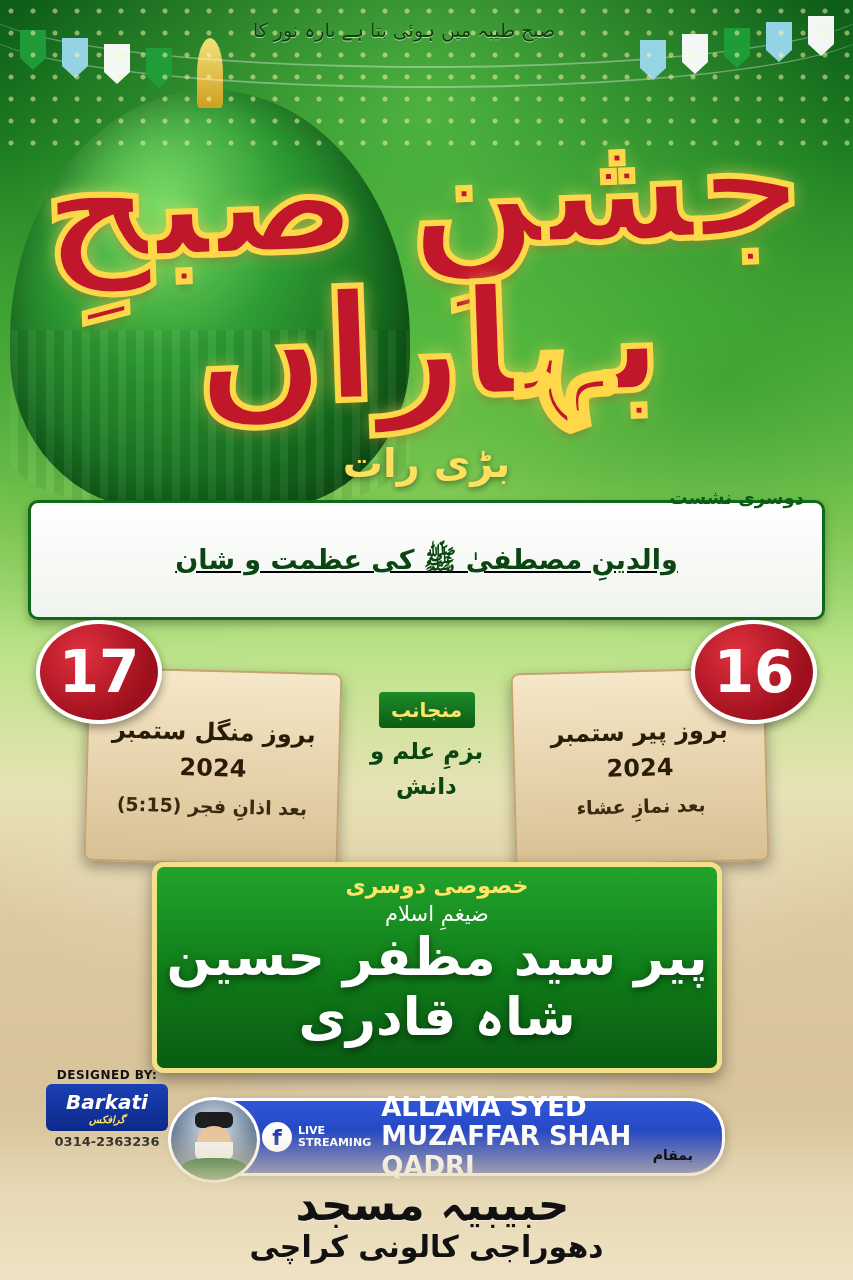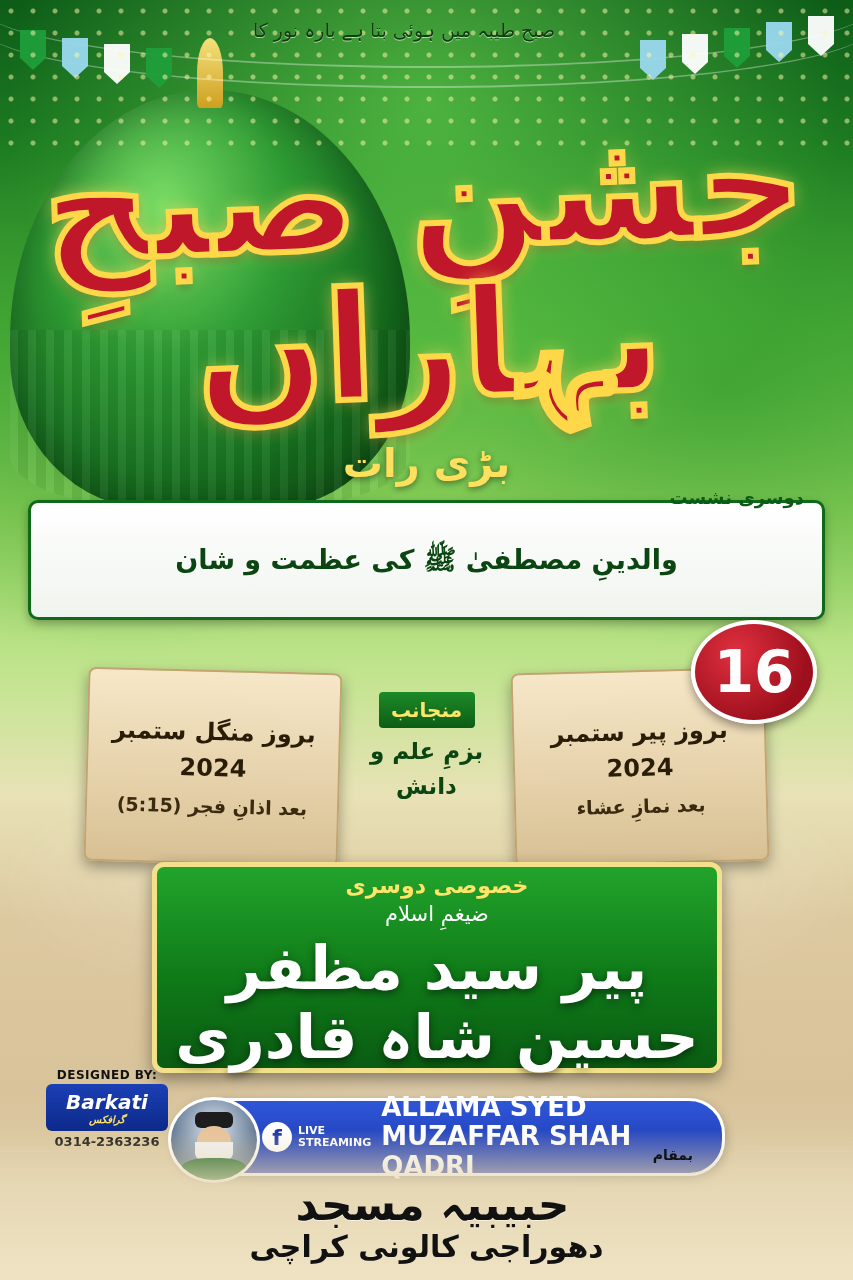--- a/index.html
+++ b/index.html
@@ -94,21 +94,21 @@
   .sessions{
     position:absolute;left:28px;right:28px;top:500px;height:120px;
     display:flex;gap:24px;direction:rtl;
   }
   .session{
     flex:1;position:relative;border-radius:10px;
     background:linear-gradient(180deg,#ffffff 0%,#f0f4ee 100%);
     border:3px solid #0e6a18;
     box-shadow:0 4px 10px rgba(0,0,0,.3);
     display:flex;align-items:center;justify-content:center;
-    direction:rtl;text-align:center;padding:6px 5px;
+    direction:rtl;text-align:center;padding:6px 5px;text-decoration:underline;
   }
   .session .s-label{
     position:absolute;top:-16px;right:18px;
     color:#0d5a16;font-size:18px;font-weight:bold;
     background:transparent;
   }
   .session .s-text{
     color:#0b4512;font-size:27px;font-weight:bold;line-height:1.3;
   }
   
@@ -152,21 +152,21 @@
     position:absolute;left:152px;top:862px;width:560px;height:195px;
     background:linear-gradient(180deg,#22a42c 0%,#0f7a18 55%,#0a5c13 100%);
     border:5px solid #f3e08a;
     border-radius:12px;
     box-shadow:0 6px 16px rgba(0,0,0,.4);
     text-align:center;direction:rtl;padding-top:6px;
   }
   .speaker .khitab{color:#ffe46a;font-size:22px;font-weight:bold;}
   .speaker .zeeghum{color:#ffffff;font-size:21px;margin-top:4px;}
   .speaker .name{
-    color:#ffffff;font-size:60px;font-weight:bold;line-height:1.15;margin-top:8px;
+    color:#ffffff;font-size:52px;font-weight:bold;line-height:1.15;margin-top:2px;
     text-shadow:0 3px 8px rgba(0,0,0,.5);
   }
   
   .designer{
     position:absolute;left:46px;top:1068px;width:122px;text-align:center;
   }
   .designer .dby{color:#111;font-size:12px;font-weight:bold;letter-spacing:.5px;}
   .designer .dname{
     background:linear-gradient(180deg,#1b3fb5,#0d2a8a);
     color:#fff;border-radius:6px;padding:6px 2px;margin-top:2px;
@@ -266,20 +266,21 @@
     </div>
     <div class="daybadge right">16</div>
 
     <div class="scroll left">
       <div class="scroll-text">
         <span>بروز منگل</span>
         <span>ستمبر 2024</span>
         <span class="scroll-time">بعد اذانِ فجر (5:15)</span>
       </div>
     </div>
+    <div class="daybadge left">17</div>
 
     <div class="mid-tag">
       <span class="ribbon">منجانب</span>
       <span>بزمِ علم و دانش</span>
     </div>
   </div>
 
   <div class="speaker">
     <div class="khitab">خصوصی دوسری</div>
     <div class="zeeghum">ضیغمِ اسلام</div>

